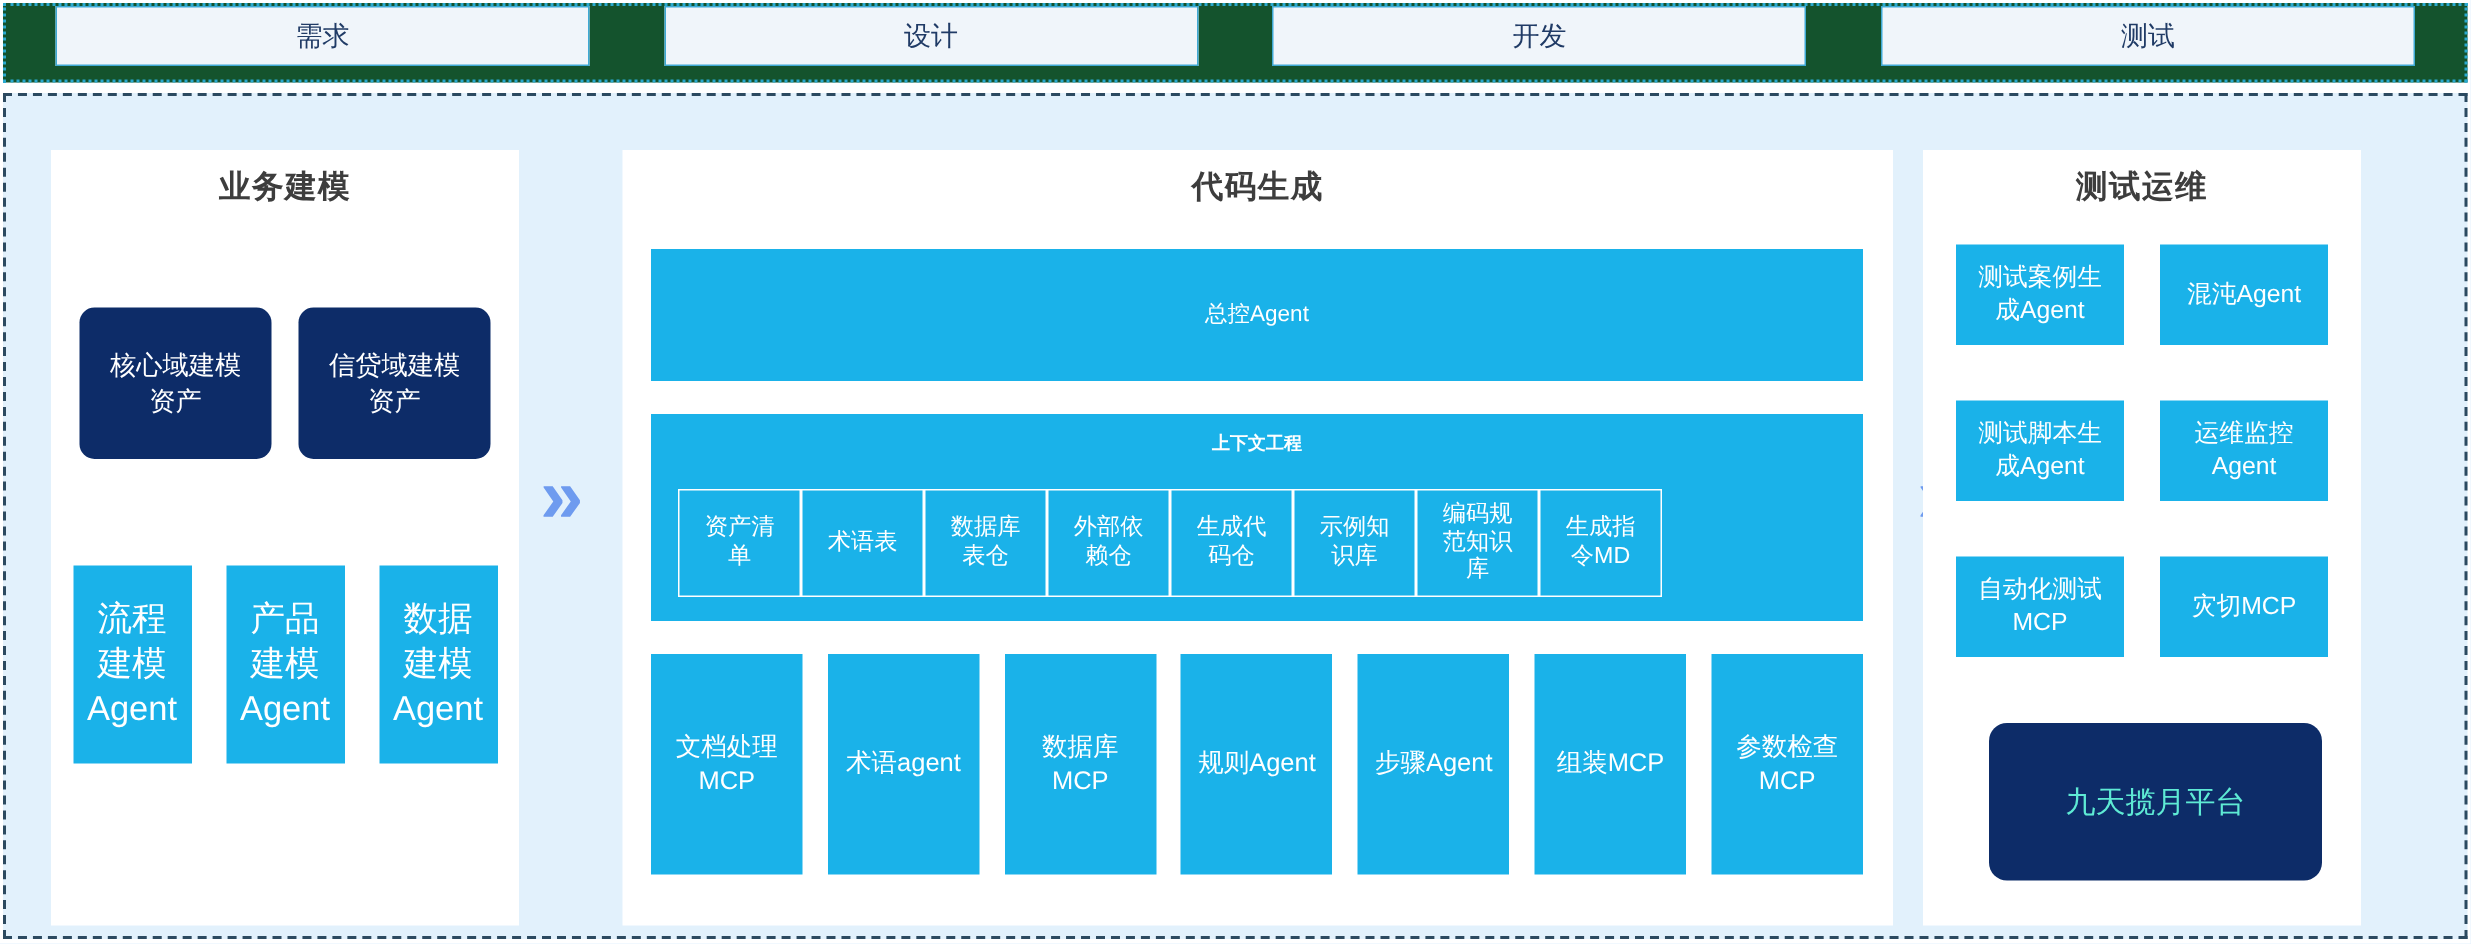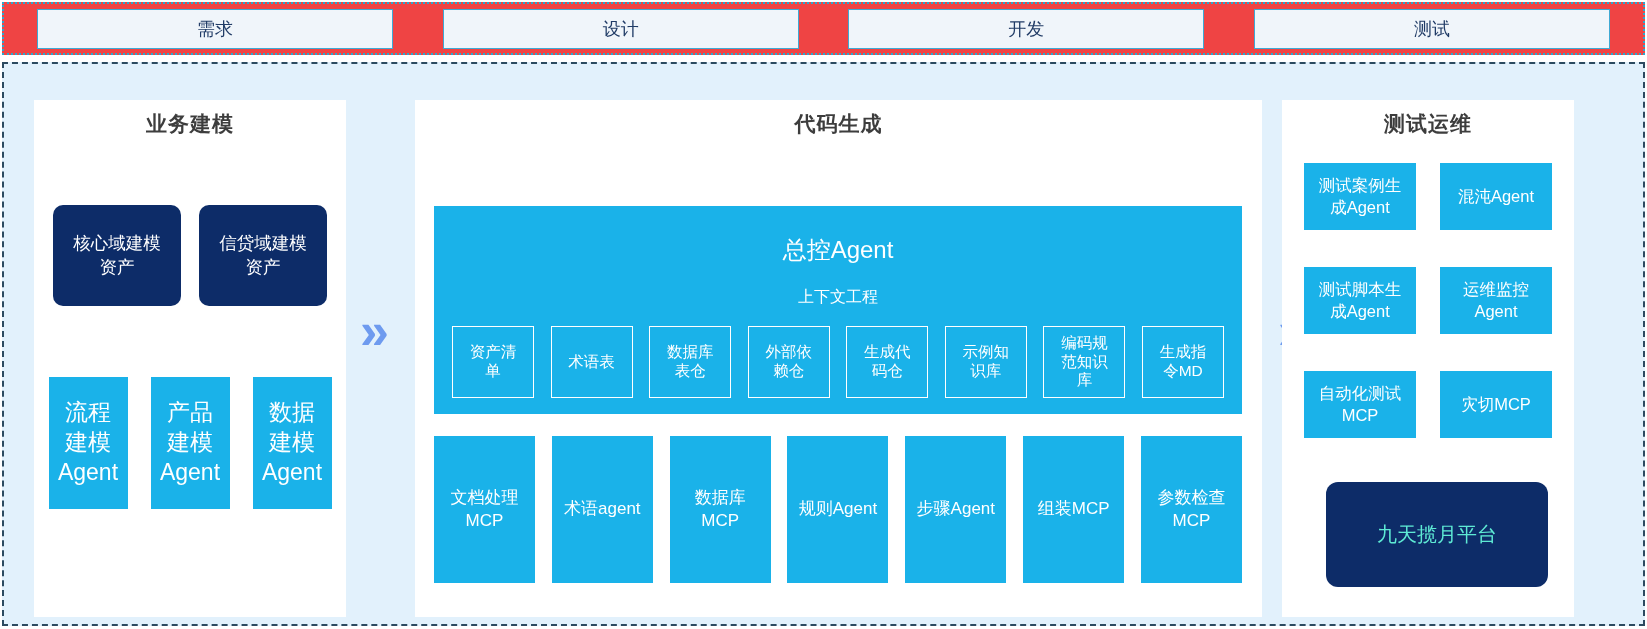--- a/index.html
+++ b/index.html
@@ -15,22 +15,22 @@
     --stage-text:#203B66;
   }
   *{box-sizing:border-box;}
   html,body{margin:0;padding:0;}
   body{
     width:1647px;height:629px;position:relative;background:#fff;
     font-family:"Liberation Sans","DejaVu Sans",sans-serif;overflow:hidden;
   }
   .top-band{
     position:absolute;left:2px;top:2px;width:1643px;height:53px;
-    background:#ef4444;border:2px dotted var(--band-border);
-    display:flex;align-items:center;justify-content:space-between;
+    background:#14532d;border:2px dotted var(--band-border);
+    display:flex;justify-content:space-between;
     padding:0 33px;
   }
   .stage-box{
     width:356px;height:40px;background:var(--stage-fill);
     border:1.5px solid var(--stage-border);
     display:flex;align-items:center;justify-content:center;
     font-size:18px;color:var(--stage-text);
   }
   .main{
     position:absolute;left:2px;top:62px;width:1643px;height:564px;
@@ -54,30 +54,30 @@
   .bm-assets{position:absolute;top:105px;left:0;right:0;display:flex;justify-content:center;gap:18px;}
   .asset-box{
     width:128px;height:101px;background:var(--navy);border-radius:10px;color:#fff;
     display:flex;align-items:center;justify-content:center;font-size:17.5px;
     white-space:pre-line;text-align:center;line-height:1.35;
   }
   .bm-agents{position:absolute;top:277px;left:0;right:0;display:flex;justify-content:center;gap:23px;}
   .bm-agents .cyan-box{width:79px;height:132px;font-size:23px;}
   
   .master-bar{
-    position:absolute;top:66px;left:19px;width:808px;height:88px;font-size:24px;margin-top:40px;
+    position:absolute;top:66px;left:19px;width:808px;height:88px;font-size:15px;
   }
   .context-block{
     position:absolute;top:176px;left:19px;width:808px;height:138px;
     background:var(--cyan);color:#fff;
   }
-  .ce-title{text-align:center;font-size:16px;padding-top:11px;}
+  .ce-title{text-align:center;font-size:12px;padding-top:11px;font-weight:bold;}
   .ce-items{
     position:absolute;left:18px;right:18px;top:50px;height:92px;
-    display:flex;justify-content:space-between;
+    display:flex;justify-content:flex-start;
   }
   .ce-item{
     width:82px;height:72px;border:1.5px solid #fff;background:var(--cyan);
     color:#fff;display:flex;align-items:center;justify-content:center;
     font-size:15.5px;white-space:pre-line;text-align:center;line-height:1.2;
   }
   .tools-row{
     position:absolute;top:336px;left:19px;width:808px;height:175px;
     display:flex;justify-content:space-between;
   }

